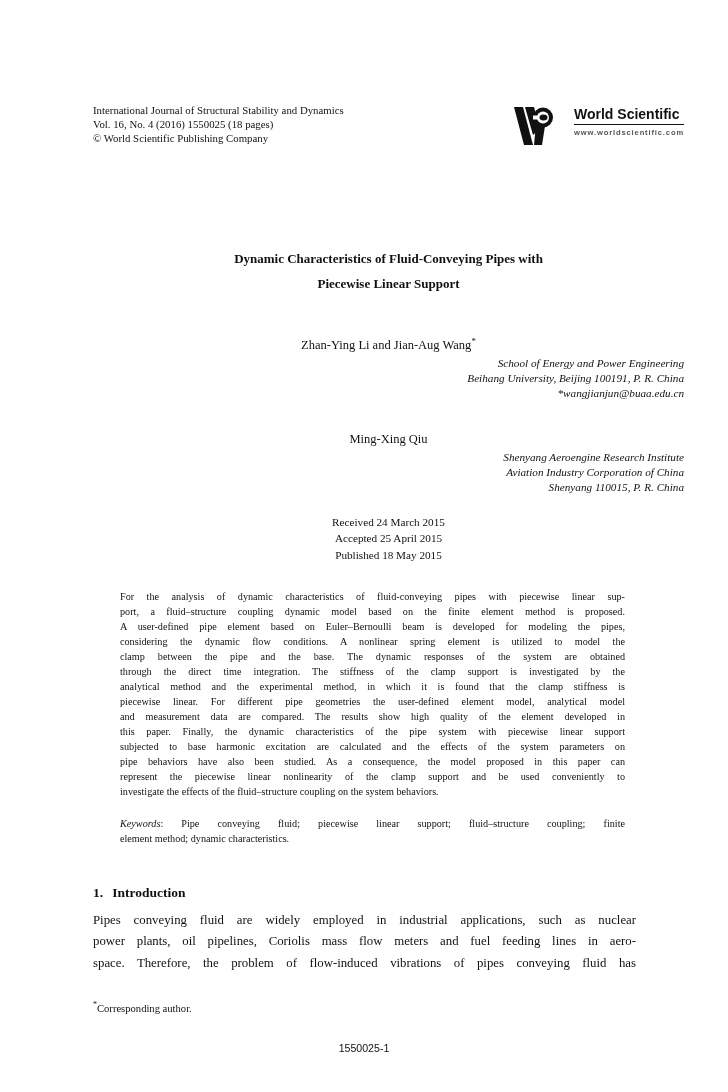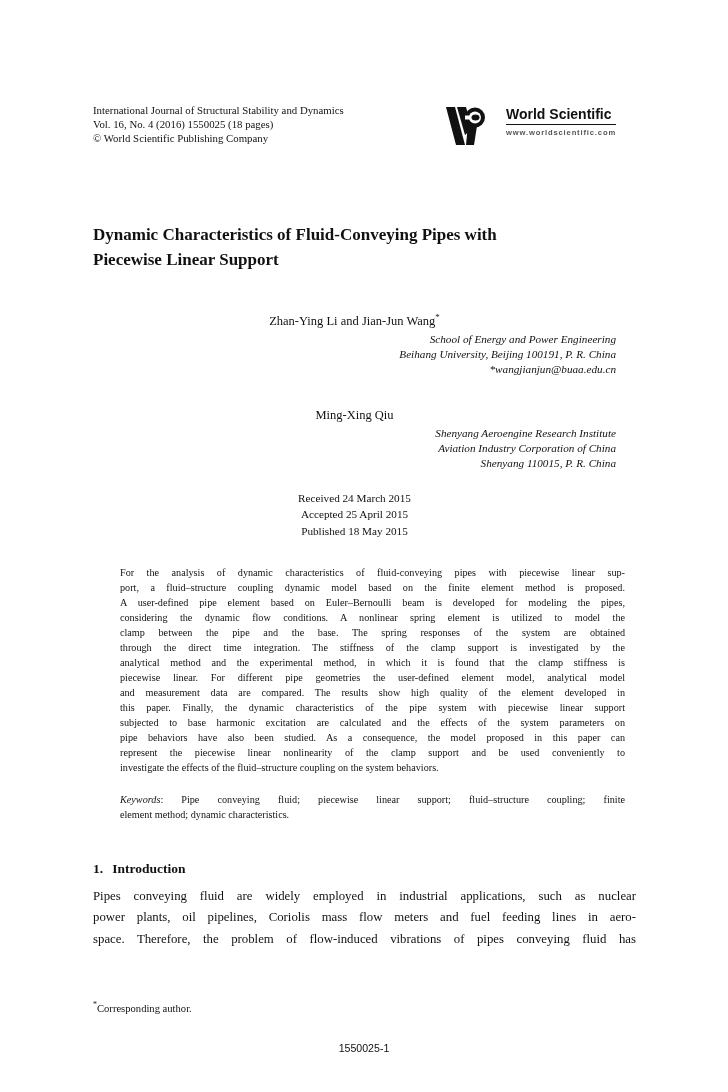--- a/index.html
+++ b/index.html
@@ -7,21 +7,21 @@
     position: relative;
     width: 728px;
     height: 1092px;
     margin: 0 auto;
     background: #ffffff;
     color: #111111;
     font-family: "Liberation Serif", serif;
     overflow: hidden;
     box-sizing: border-box;
   }
-  .content { padding: 0 112px 0 93px; }
+  .content { padding: 0 44px 0 93px; }
 
   
   .header-row {
     display: flex;
     justify-content: space-between;
     align-items: flex-start;
     margin-top: 104px;
   }
   .pub-info { font-size: 10.8px; line-height: 13.9px; white-space: nowrap; }
   .doi-link { text-decoration: none; }
@@ -42,23 +42,24 @@
     font-size: 7.6px;
     font-weight: bold;
     letter-spacing: 0.85px;
     color: #555;
     margin-top: 2.5px;
     white-space: nowrap;
   }
 
   
   .title {
-    margin-top: 76px;
+    margin-top: 100px;
+    text-align: center;
     font-weight: bold;
-    font-size: 17px;
+    font-size: 13px;
     line-height: 25px;
   }
   .names { margin-top: 40px; text-align: center; font-size: 12.5px; }
   .names sup { font-size: 9px; }
   .affil {
     margin-top: 3px;
     text-align: right;
     font-style: italic;
     font-size: 11.2px;
     line-height: 15px;
@@ -147,21 +148,21 @@
           <div class="logo-url">www.worldscientific.com</div>
         </div>
       </div>
     </div>
 
     <div class="title">
       <div>Dynamic Characteristics of Fluid-Conveying Pipes with</div>
       <div>Piecewise Linear Support</div>
     </div>
 
-    <div class="names"><span>Zhan-Ying Li and Jian-Jun Wang</span><sup>*</sup></div>
+    <div class="names"><span>Zhan-Ying Li and Jian-Aug Wang</span><sup>*</sup></div>
     <div class="affil jlines-center">
         <div>School of Energy and Power Engineering</div>
         <div>Beihang University, Beijing 100191, P. R. China</div>
         <div>*wangjianjun@buaa.edu.cn</div>
       </div>
 
     <div class="names names-2">Ming-Xing Qiu</div>
     <div class="affil">
         <div>Shenyang Aeroengine Research Institute</div>
         <div>Aviation Industry Corporation of China</div>
@@ -172,21 +173,21 @@
         <div>Received 24 March 2015</div>
         <div>Accepted 25 April 2015</div>
         <div>Published 18 May 2015</div>
       </div>
 
     <div class="abstract jlines">
         <div>For the analysis of dynamic characteristics of fluid-conveying pipes with piecewise linear sup-</div>
         <div>port, a fluid–structure coupling dynamic model based on the finite element method is proposed.</div>
         <div>A user-defined pipe element based on Euler–Bernoulli beam is developed for modeling the pipes,</div>
         <div>considering the dynamic flow conditions. A nonlinear spring element is utilized to model the</div>
-        <div>clamp between the pipe and the base. The spring responses of the system are obtained</div>
+        <div>clamp between the pipe and the base. The dynamic responses of the system are obtained</div>
         <div>through the direct time integration. The stiffness of the clamp support is investigated by the</div>
         <div>analytical method and the experimental method, in which it is found that the clamp stiffness is</div>
         <div>piecewise linear. For different pipe geometries the user-defined element model, analytical model</div>
         <div>and measurement data are compared. The results show high quality of the element developed in</div>
         <div>this paper. Finally, the dynamic characteristics of the pipe system with piecewise linear support</div>
         <div>subjected to base harmonic excitation are calculated and the effects of the system parameters on</div>
         <div>pipe behaviors have also been studied. As a consequence, the model proposed in this paper can</div>
         <div>represent the piecewise linear nonlinearity of the clamp support and be used conveniently to</div>
         <div>investigate the effects of the fluid–structure coupling on the system behaviors.</div>
       </div>

